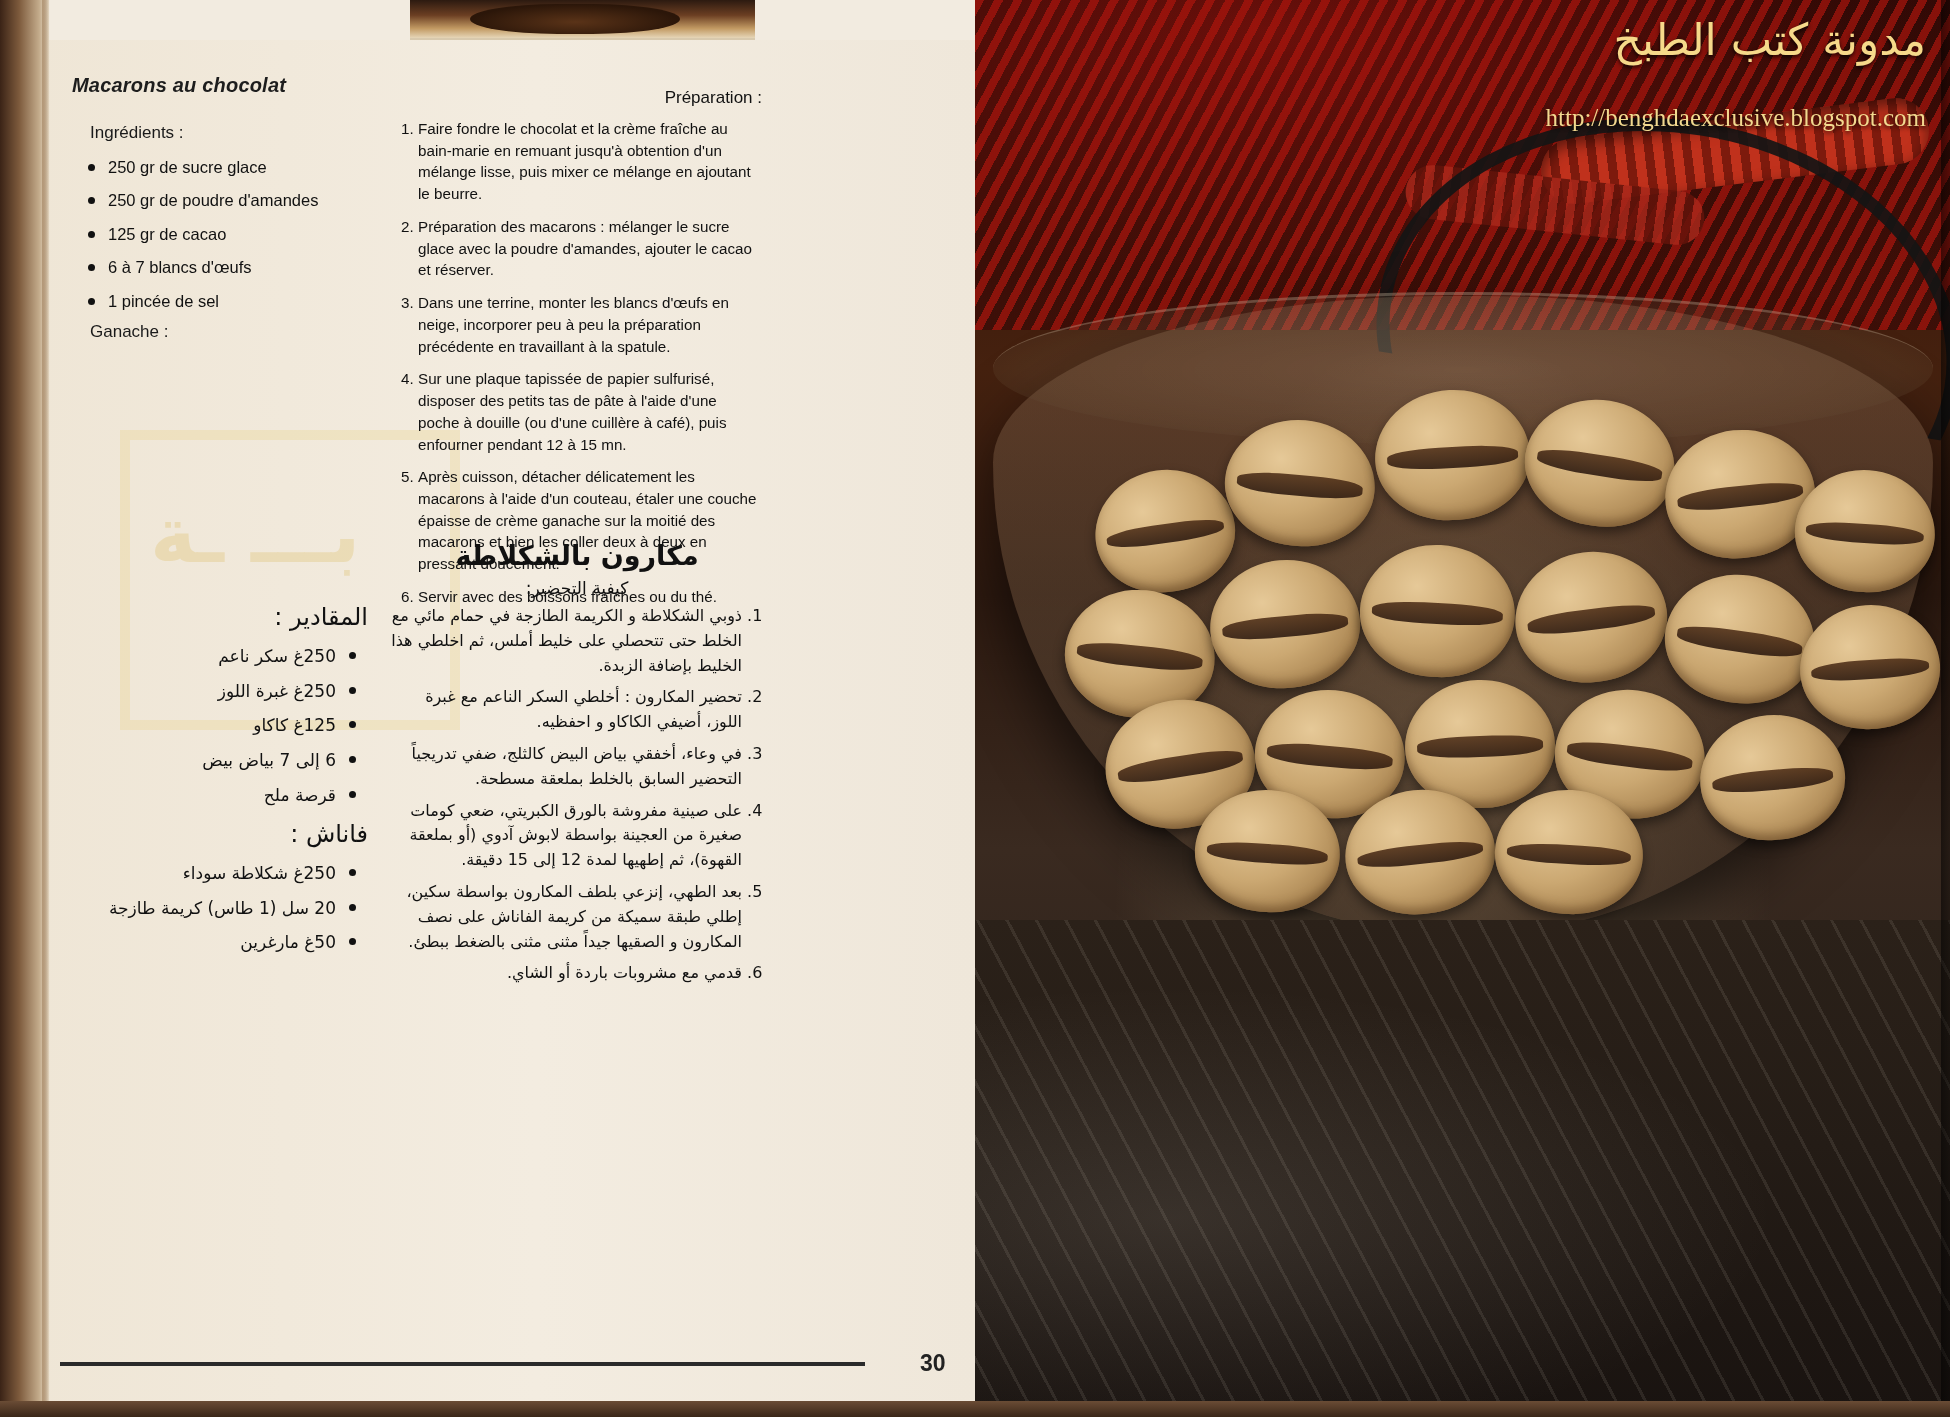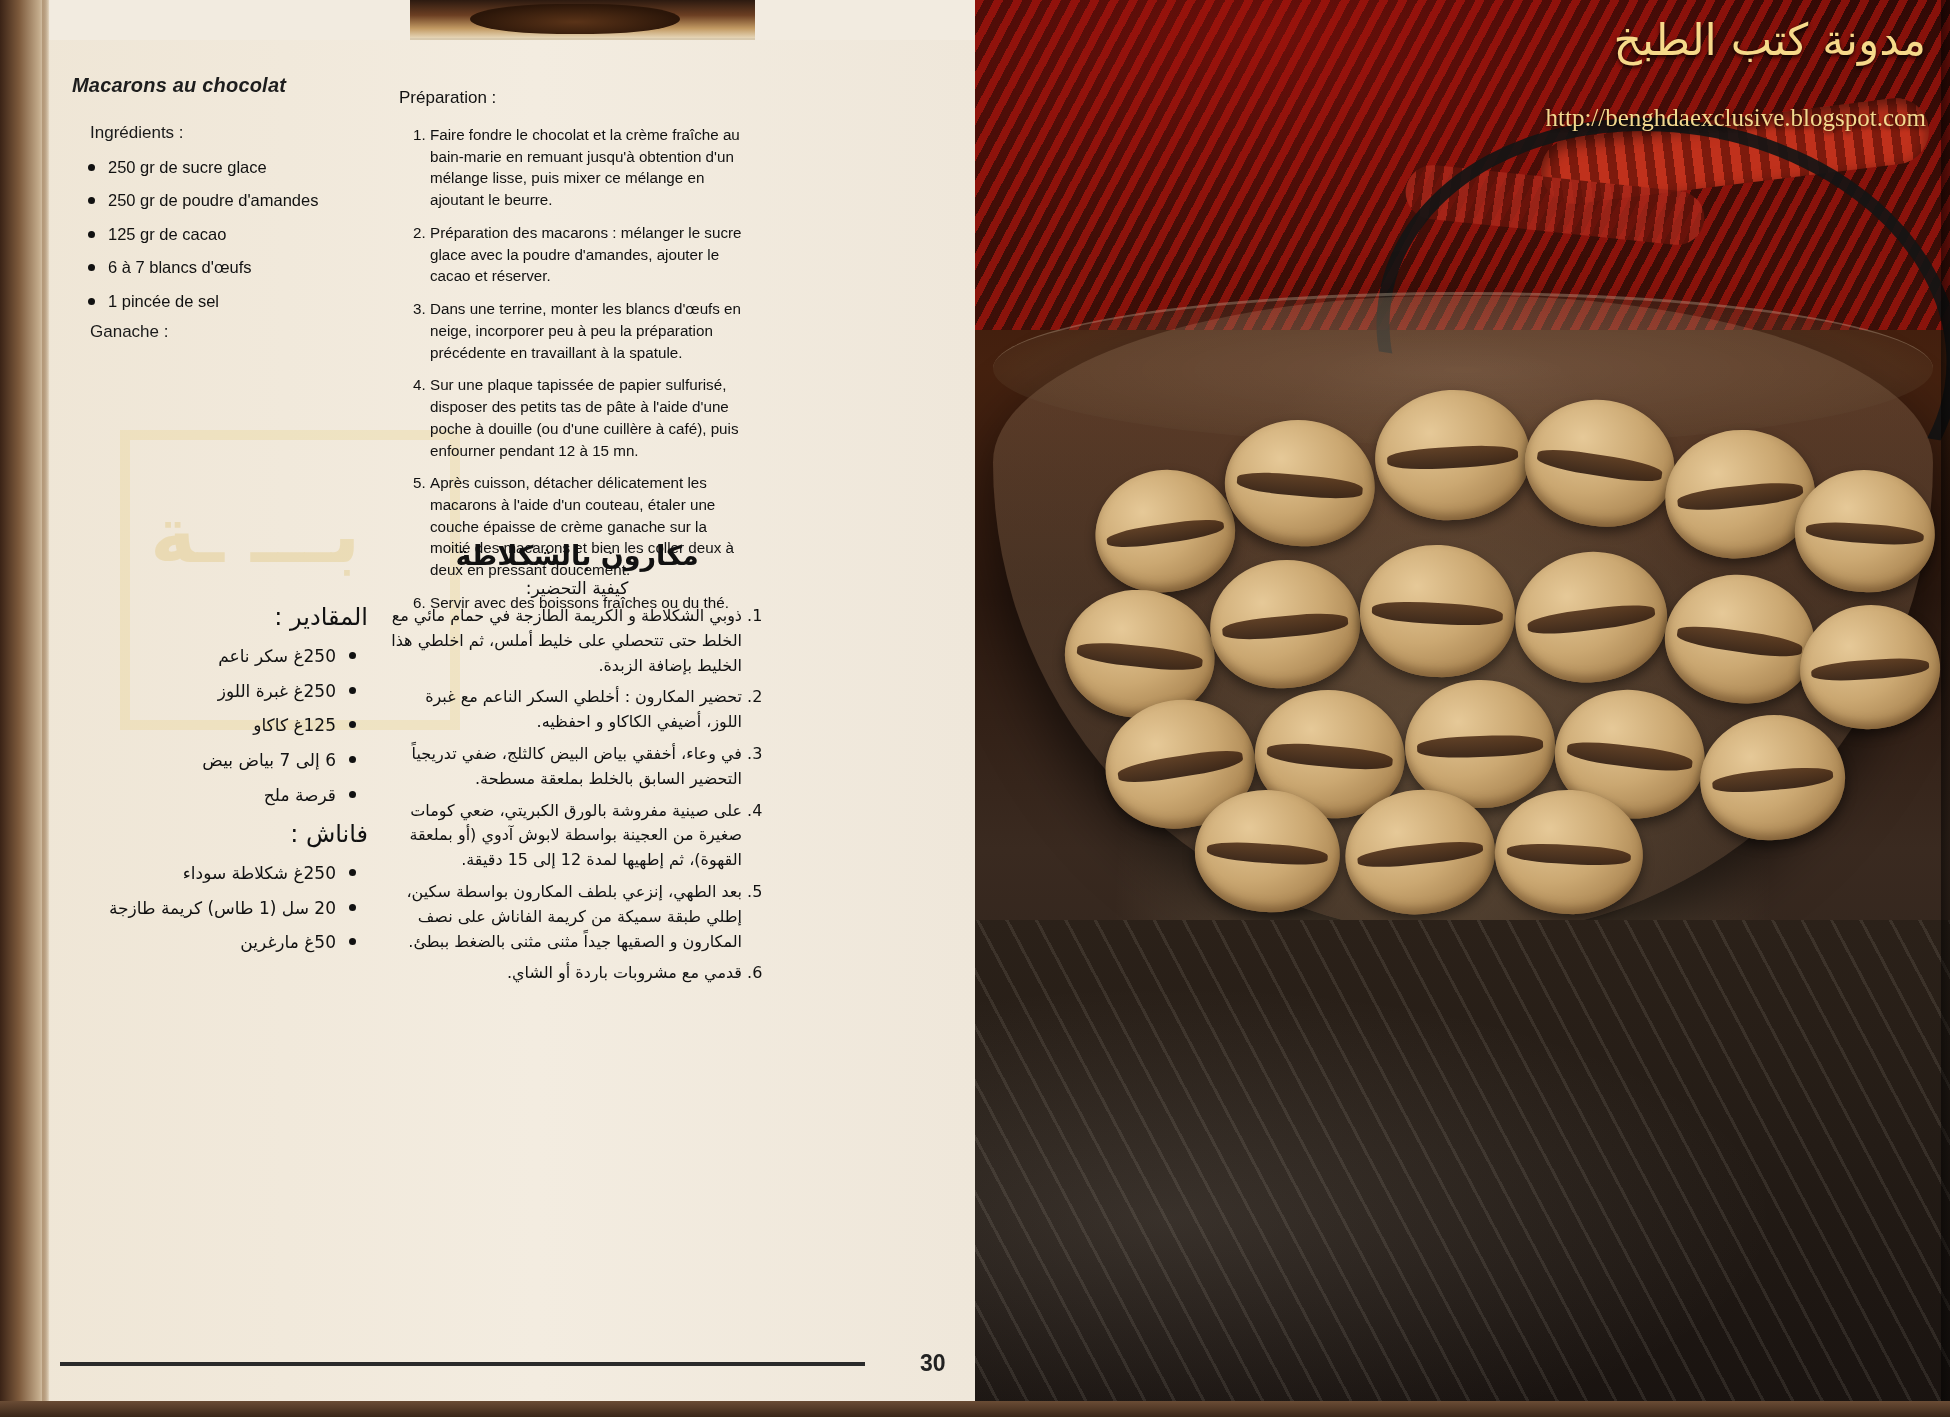--- a/index.html
+++ b/index.html
@@ -79,24 +79,24 @@
   }
   ul.ing li{
     position:relative;font-size:16.5px;color:#111;line-height:1.42;
     padding:5px 0 5px 26px;
   }
   ul.ing li:before{
     content:"";position:absolute;left:6px;top:13px;width:7px;height:7px;
     background:#111;border-radius:50%;
   }
   .prep-head{
-    font-size:17px;color:#111;margin:0 0 10px 7px;
+    font-size:17px;color:#111;margin:0 0 10px 7px;text-align:right;
   }
   ol.steps{
-    margin:16px;padding:0 0 0 22px;
+    margin:4px;padding:0 0 0 22px;
   }
   ol.steps li{
     font-size:15.2px;color:#111;line-height:1.43;margin-bottom:11px;
     text-align:left;
   }
   
   .ar-title{
     position:absolute;left:392px;top:540px;width:370px;
     direction:rtl;text-align:center;font-size:27px;color:#111;
     font-family:"DejaVu Sans", sans-serif;font-weight:700;

